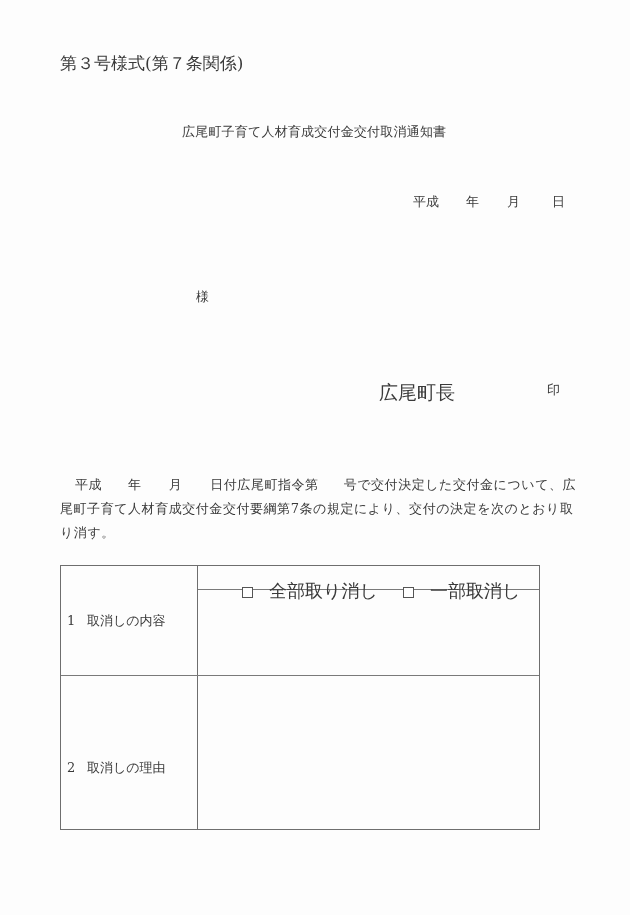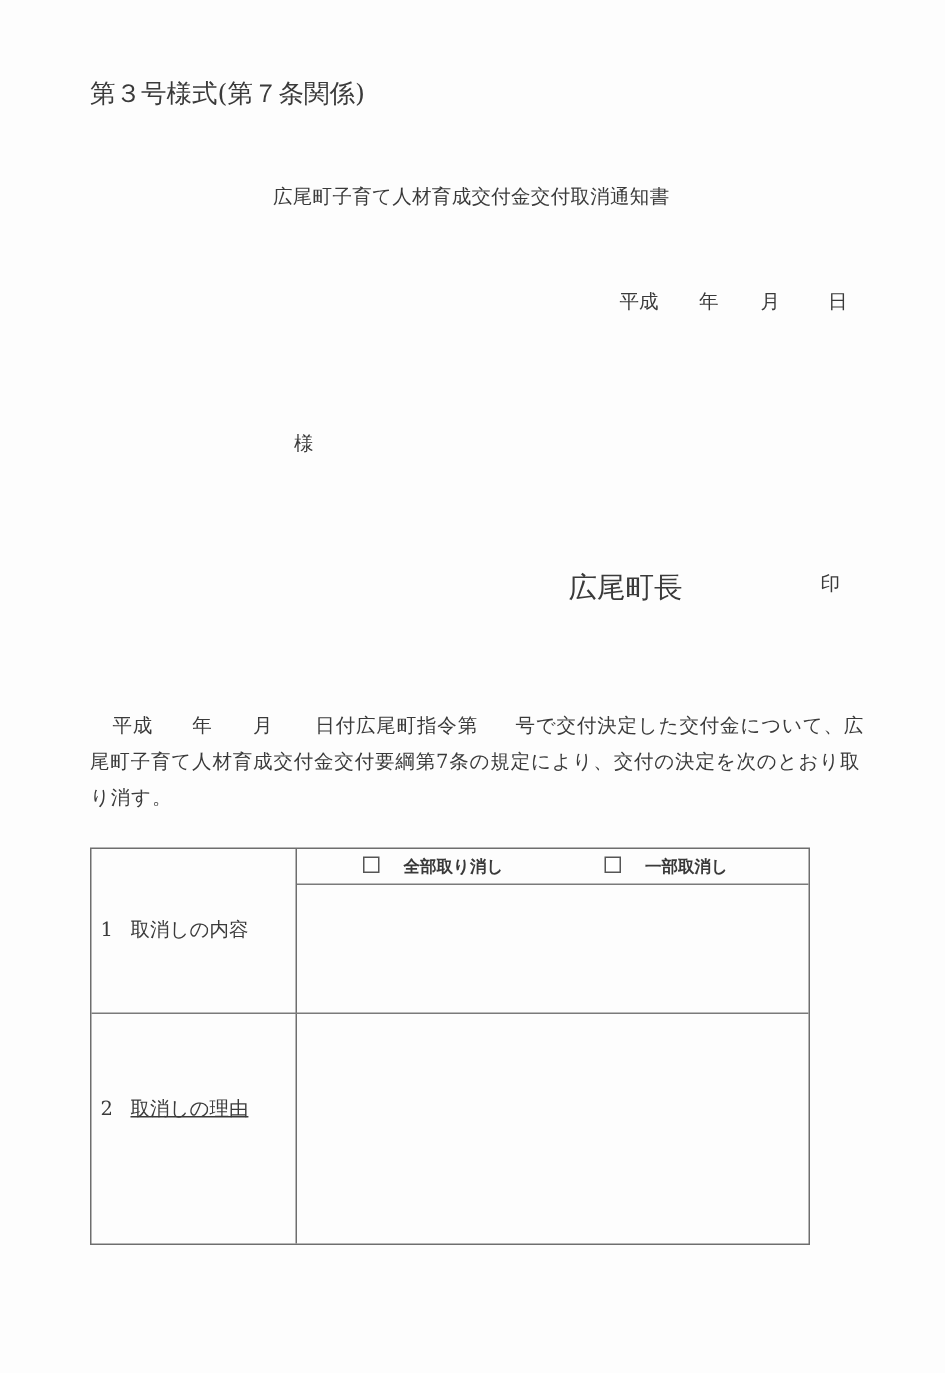--- a/index.html
+++ b/index.html
@@ -76,33 +76,32 @@
       background: #7a7a7a;
     }
     .row-label {
       position: absolute;
       left: 6px;
       font-size: 13px;
       line-height: 1;
       white-space: nowrap;
     }
     #label-content { top: 48px; }
-    #label-reason { top: 167px; text-decoration: underline; }
+    #label-reason { top: 195px; }
     .row-label .num { display: inline-block; width: 20px; }
 
     .options {
       position: absolute;
       left: 137px;
       right: 0;
-      top: 0;
+      top: 13px;
       height: 23px;
-      font-size: 11px;
+      font-size: 18px;
       line-height: 23px;
       white-space: nowrap;
-      font-weight: bold;
     }
     .opt { position: absolute; top: 0; }
     #opt-all { left: 44px; }
     #opt-partial { left: 205px; }
     .checkbox {
       display: inline-block;
       width: 9px;
       height: 9px;
       border: 1px solid #555;
       vertical-align: -1px;

